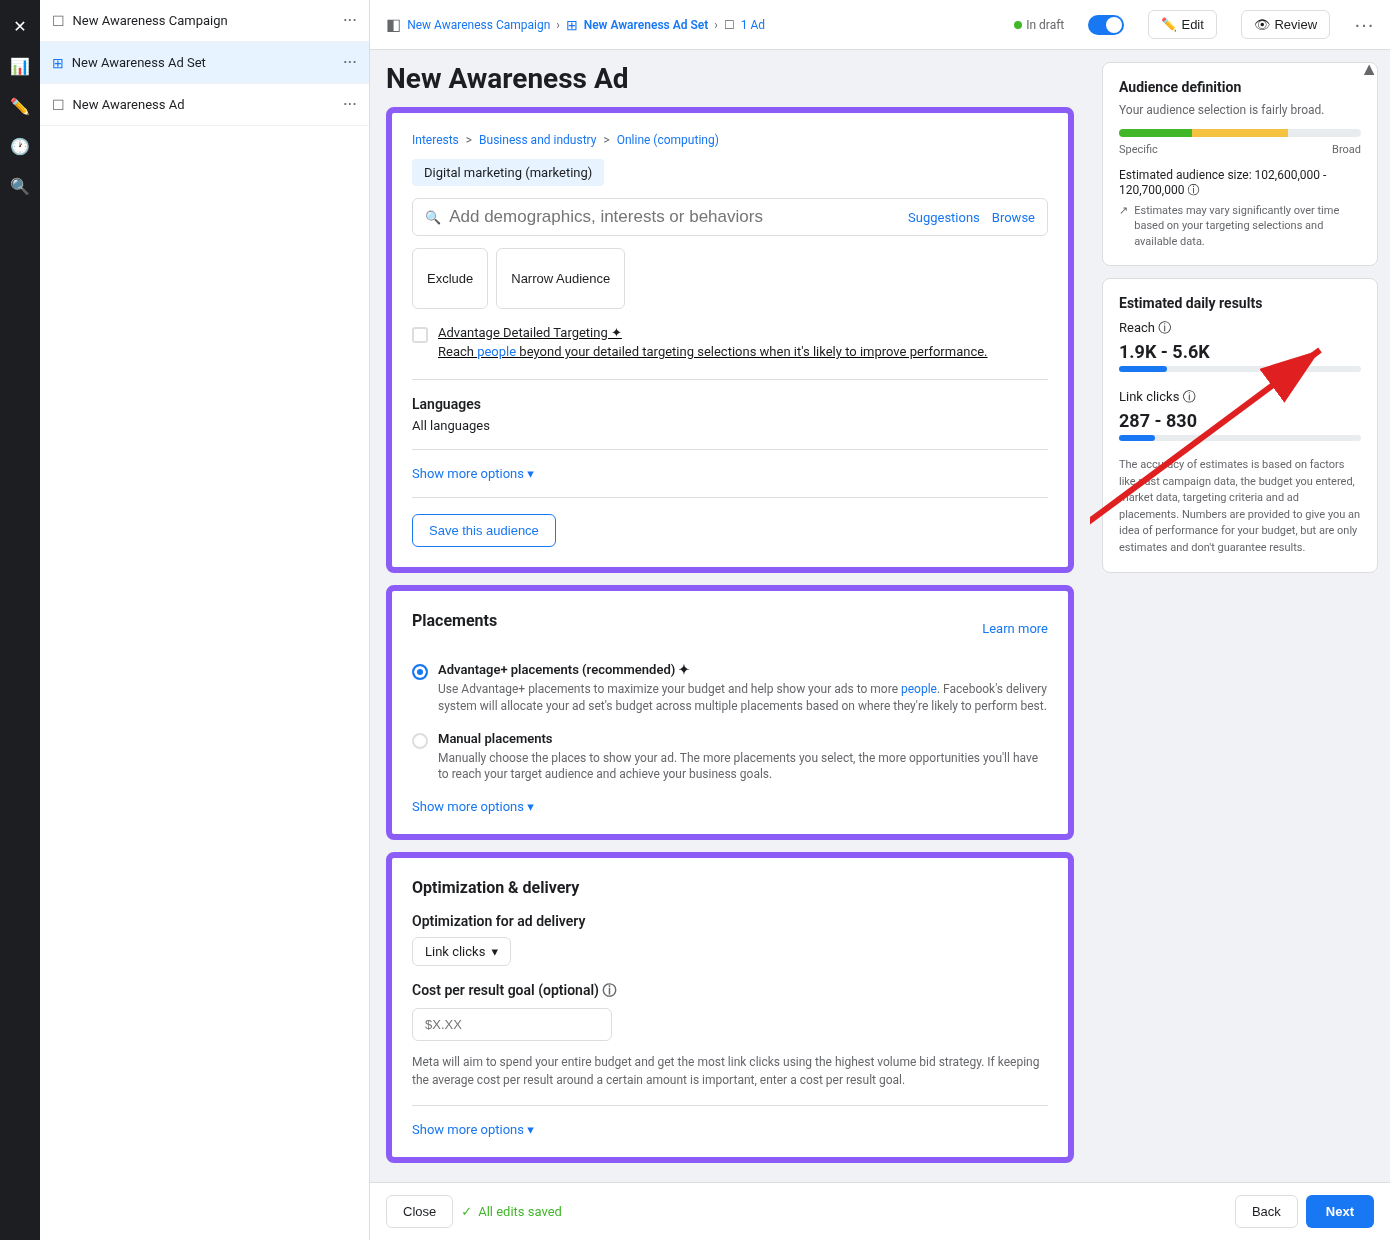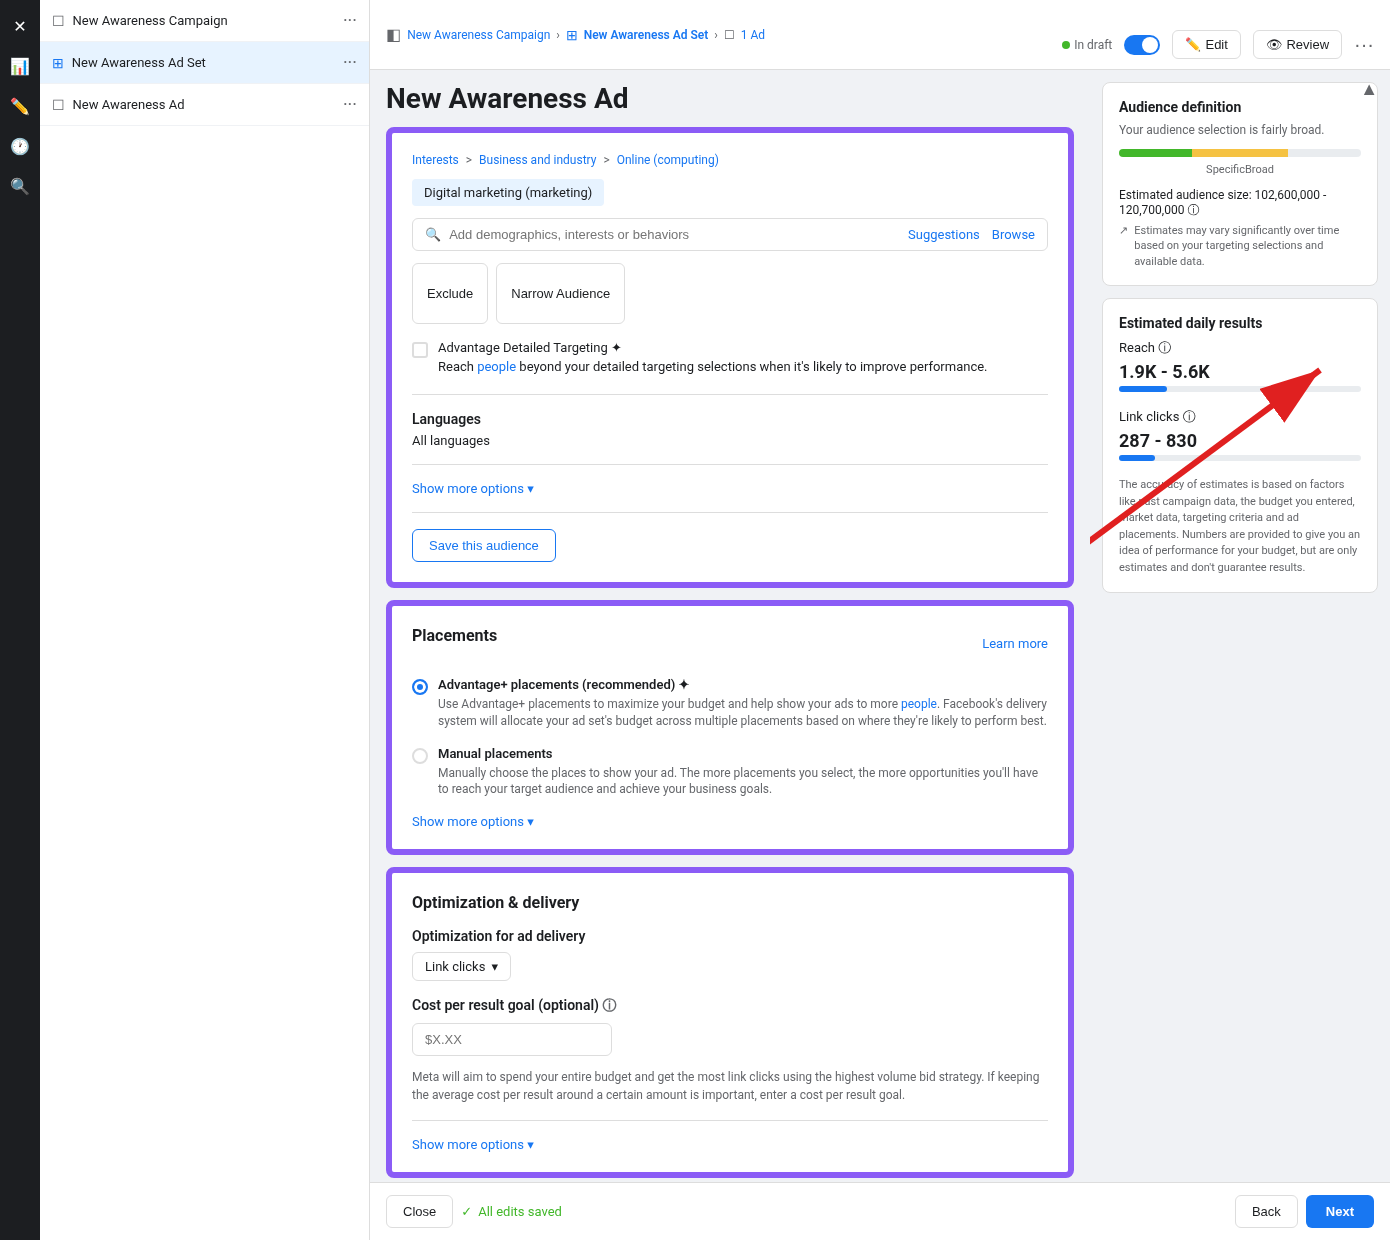--- a/index.html
+++ b/index.html
@@ -74,22 +74,21 @@
       font-size: 12px;
       color: #65676b;
       flex: 1;
     }
     .breadcrumb .bc-link { color: #1877f2; cursor: pointer; }
     .breadcrumb .bc-current { color: #1877f2; font-weight: 600; }
     .breadcrumb .bc-sep { color: #65676b; }
     .top-actions {
       display: flex;
       align-items: center;
-      gap: 12px;
-      margin-top: 20px;
+      gap: 24px;
     }
     .status-badge {
       display: flex; align-items: center; gap: 4px;
       font-size: 12px; color: #65676b;
     }
     .status-dot { width: 8px; height: 8px; border-radius: 50%; background: #42b72a; }
     .toggle-switch {
       width: 36px; height: 20px;
       background: #1877f2;
       border-radius: 10px;
@@ -163,21 +162,21 @@
       display: flex;
       align-items: center;
       border: 1px solid #ddd;
       border-radius: 6px;
       padding: 8px 12px;
       gap: 8px;
       margin-bottom: 12px;
       background: #fff;
     }
     .search-input-wrap input {
-      border: none; outline: none; flex: 1; font-size: 13px; color: #65676b;
+      border: none; outline: none; flex: 1; font-size: 17px; color: #65676b;
       background: transparent;
     }
     .search-actions { display: flex; gap: 12px; }
     .search-action-link { color: #1877f2; cursor: pointer; font-size: 13px; }
 
     
     .btn-row { display: flex; gap: 8px; margin-bottom: 16px; }
     .btn-outline {
       padding: 22px 14px;
       border: 1px solid #ddd;
@@ -187,20 +186,21 @@
       font-size: 13px;
       color: #1c1e21;
     }
 
     
     .advantage-targeting {
       display: flex;
       align-items: flex-start;
       gap: 10px;
       margin-bottom: 20px;
+      text-decoration: underline;
     }
     .adv-checkbox {
       width: 16px; height: 16px;
       border: 2px solid #ddd;
       border-radius: 3px;
       margin-top: 2px;
       flex-shrink: 0;
     }
     .adv-text { font-size: 13px; color: #1c1e21; }
     .adv-text .adv-label { margin-bottom: 4px; }
@@ -313,21 +313,21 @@
     }
     .meter-bar {
       height: 8px;
       border-radius: 4px;
       background: linear-gradient(to right, #42b72a 0%, #42b72a 30%, #f5c242 30%, #f5c242 70%, #e9ecef 70%);
       margin-bottom: 6px;
       position: relative;
     }
     .meter-labels {
       display: flex;
-      justify-content: center;
+      justify-content: space-between;
       font-size: 11px;
       color: #65676b;
     }
     .audience-size { font-size: 12px; color: #1c1e21; margin-bottom: 4px; }
     .audience-note { font-size: 11px; color: #65676b; line-height: 1.4; display: flex; gap: 6px; }
 
     
     .result-row { margin-bottom: 16px; }
     .result-label { font-size: 13px; color: #1c1e21; margin-bottom: 4px; }
     .result-value { font-size: 18px; font-weight: 700; color: #1c1e21; margin-bottom: 4px; }

